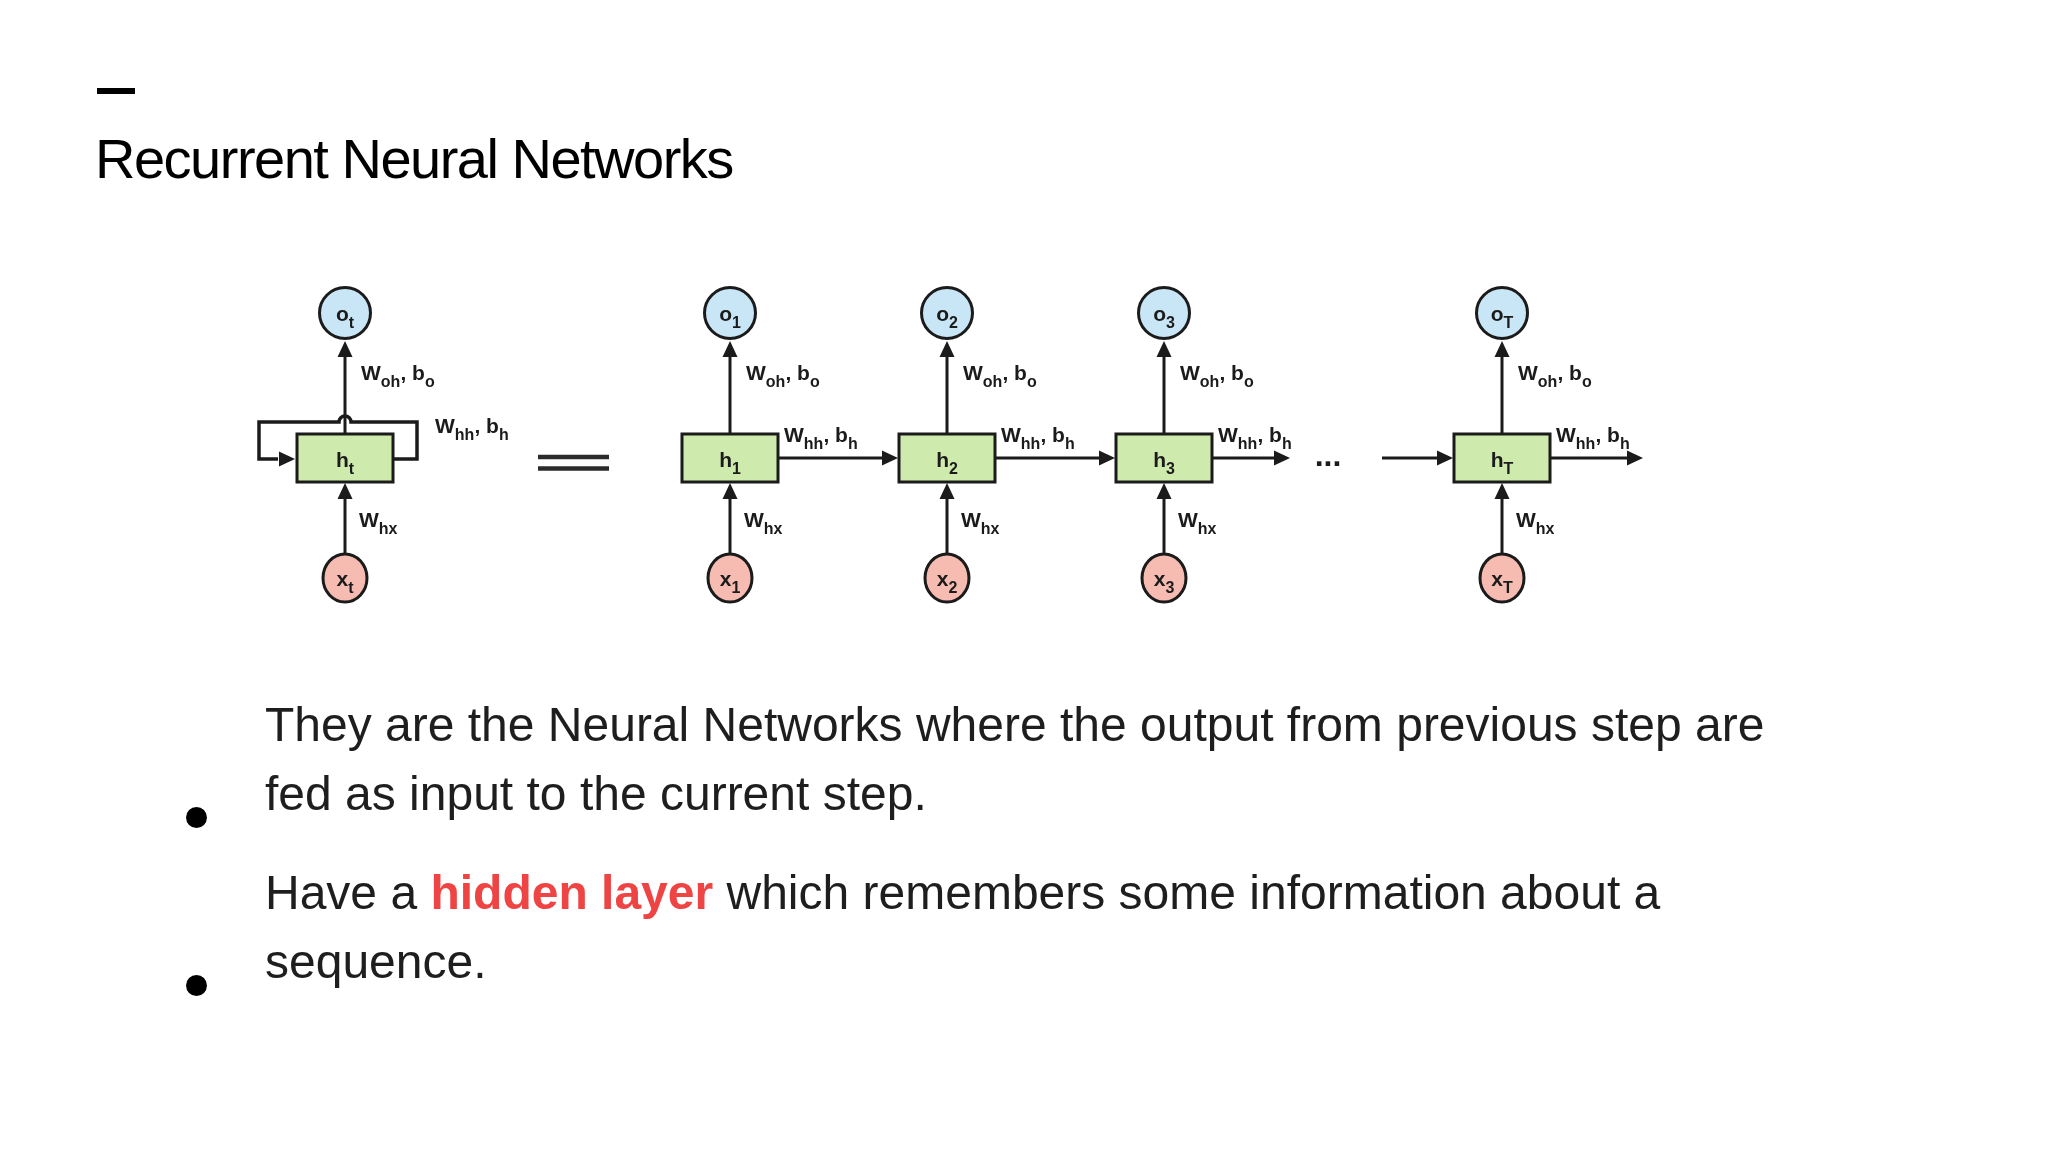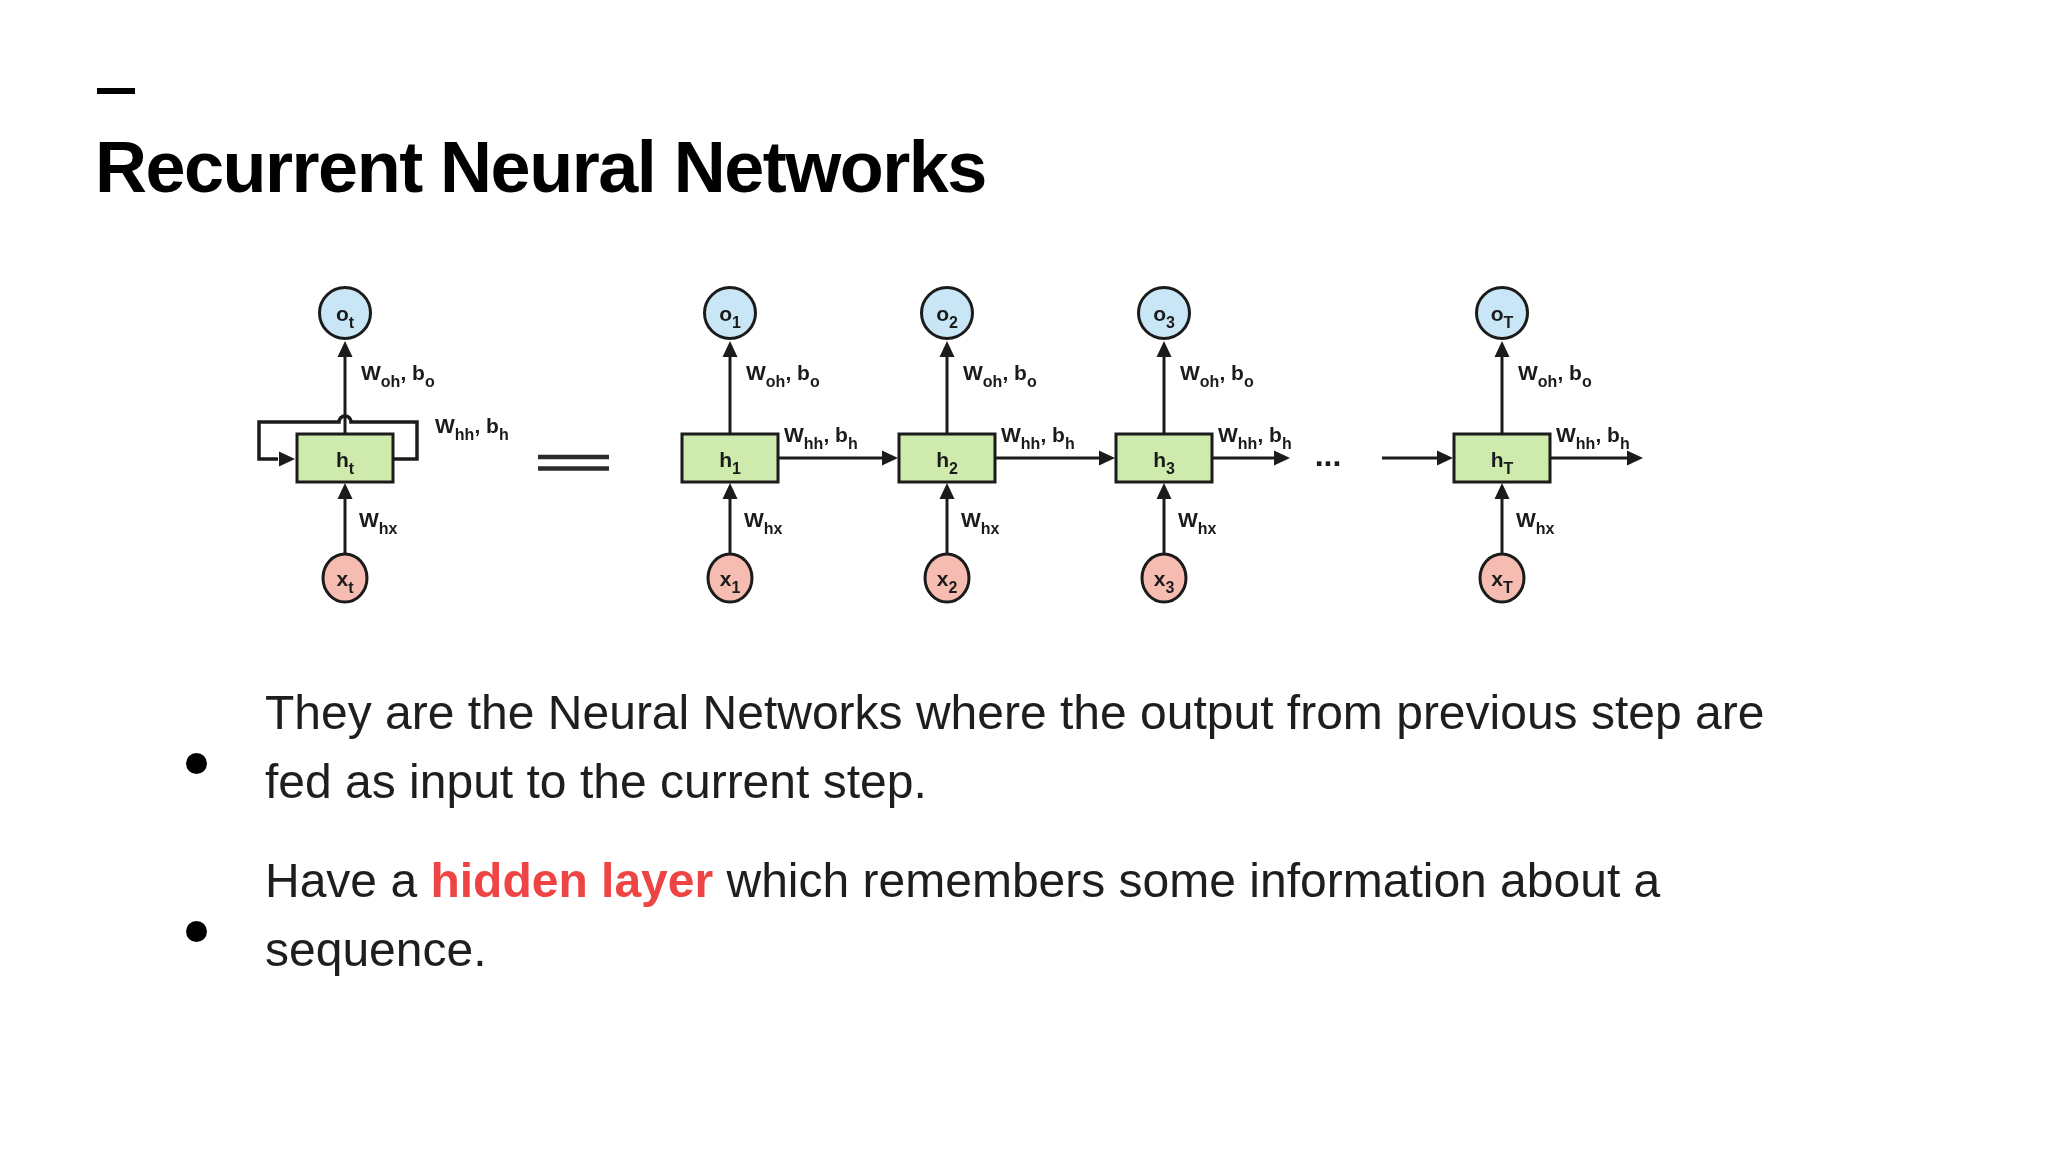--- a/index.html
+++ b/index.html
@@ -14,42 +14,42 @@
   .accent-dash{
     position:absolute;
     left:97px; top:88px;
     width:38px; height:6px;
     background:#000000;
   }
   .title{
     position:absolute;
     left:95px; top:126px;
     margin:0;
-    font-size:72px;
-    font-weight:700;
+    font-size:56px;
+    font-weight:400;
     letter-spacing:-1.5px;
     color:#000000;
     white-space:nowrap;
   }
   #rnn-svg{
     position:absolute;
     left:0; top:0;
     pointer-events:none;
   }
   .bullets{
     position:absolute;
     left:186px; top:678px;
     width:1640px;
     margin:0; padding:0;
     list-style:none;
   }
   .bullets li{
     display:flex;
-    align-items:center;
-    margin:0 0 30px 0;
+    align-items:flex-end;
+    margin:12px 0 30px 0;
   }
   .bullet-dot{
     flex:0 0 auto;
     width:21px; height:21px;
     margin-top:32px;
     border-radius:50%;
     background:#000000;
   }
   .btext{
     margin:0 0 0 58px;

